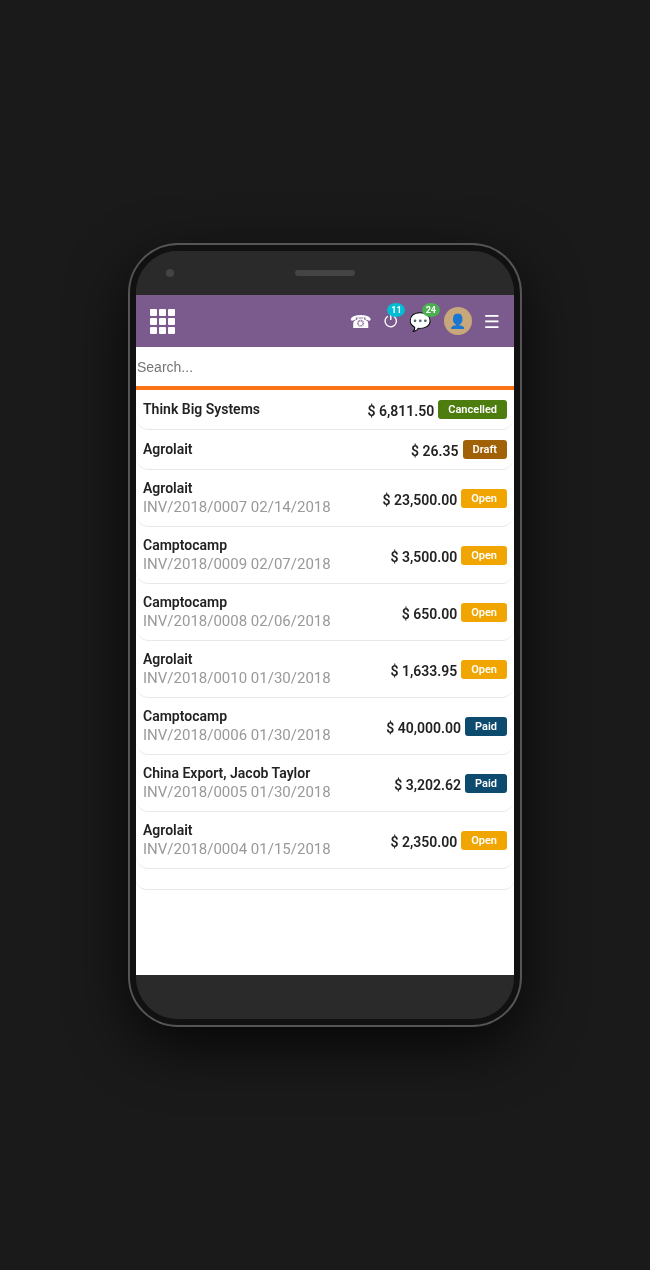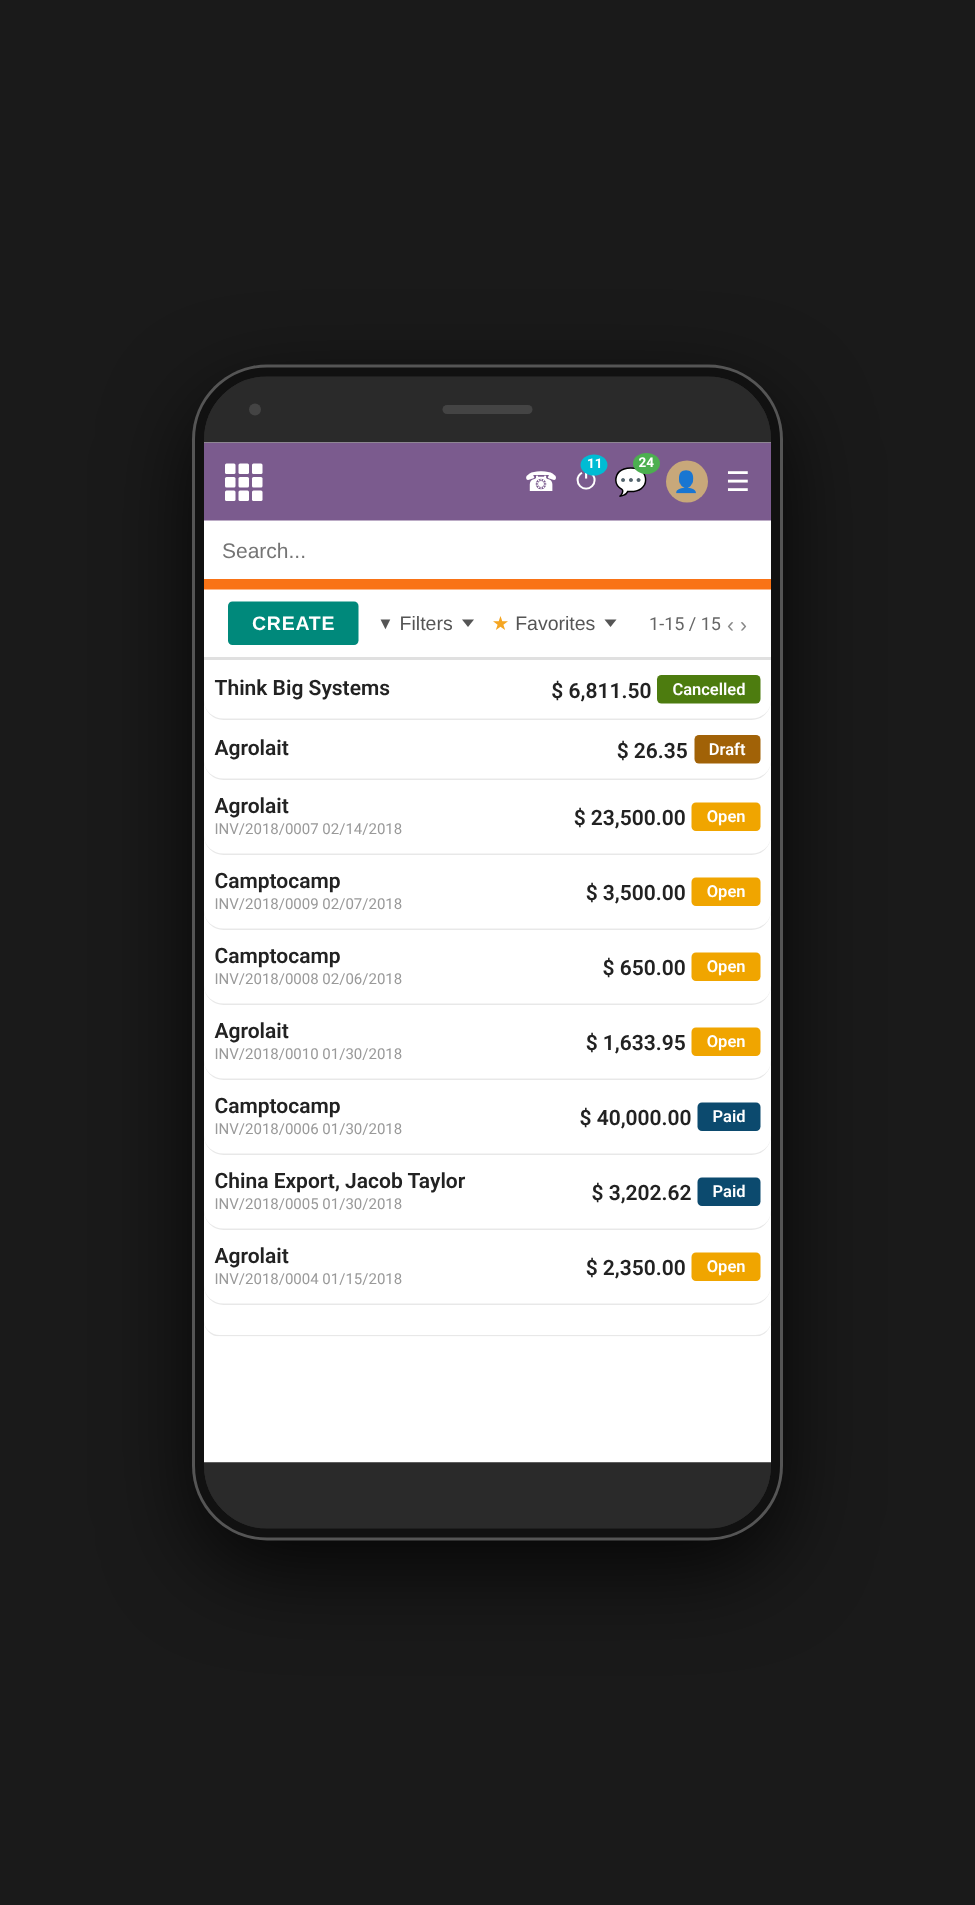--- a/index.html
+++ b/index.html
@@ -110,22 +110,22 @@
       background: #c8a87a;
       overflow: hidden;
       display: flex;
       align-items: center;
       justify-content: center;
       font-size: 14px;
     }
 
     
     .search-bar {
-      padding: 10px 12px;
-      border-bottom: 7px solid #f97316;
+      padding: 10px 1px;
+      border-bottom: 4px solid #f97316;
     }
     .search-input {
       width: 100%;
       border: none;
       outline: none;
       font-size: 14px;
       color: #999;
       background: transparent;
     }
 
@@ -188,21 +188,21 @@
       border-radius: 13px;
     }
     .invoice-left {}
     .invoice-company {
       font-size: 14px;
       font-weight: 600;
       color: #222;
       margin-bottom: 2px;
     }
     .invoice-meta {
-      font-size: 10px;
+      font-size: 15px;
       color: #999;
     }
     .invoice-right {
       display: flex;
       flex-direction: row;
       align-items: flex-end;
       gap: 4px;
     }
     .invoice-amount {
       font-size: 14px;
@@ -284,41 +284,20 @@
 
       <div class="nav-icon">
         <span>☰</span>
       </div>
     </div>
 
     <div class="search-bar">
       <input class="search-input" type="text" placeholder="Search..." style="">
     </div>
 
-    <div class="toolbar">
-      <button class="create-btn">CREATE</button>
-
-      <button class="filter-btn">
-        <span style="font-size:11px;">▼</span>
-        <span>Filters</span>
-        <span class="triangle-down"></span>
-      </button>
-
-      <button class="favorites-btn">
-        <span class="star-icon">★</span>
-        <span>Favorites</span>
-        <span class="triangle-down"></span>
-      </button>
-
-      <div class="pagination-text">
-        <span>1-15 / 15</span>
-        <button class="pag-arrow">‹</button>
-        <button class="pag-arrow">›</button>
-      </div>
-    </div>
 
     <div class="invoice-list">
     <div class="invoice-item">
           <div class="invoice-left">
             <div class="invoice-company">Think Big Systems</div>
           </div>
           <div class="invoice-right">
             <div class="invoice-amount">$ 6,811.50</div>
             <span class="status-badge status-cancelled">Cancelled</span>
           </div>

